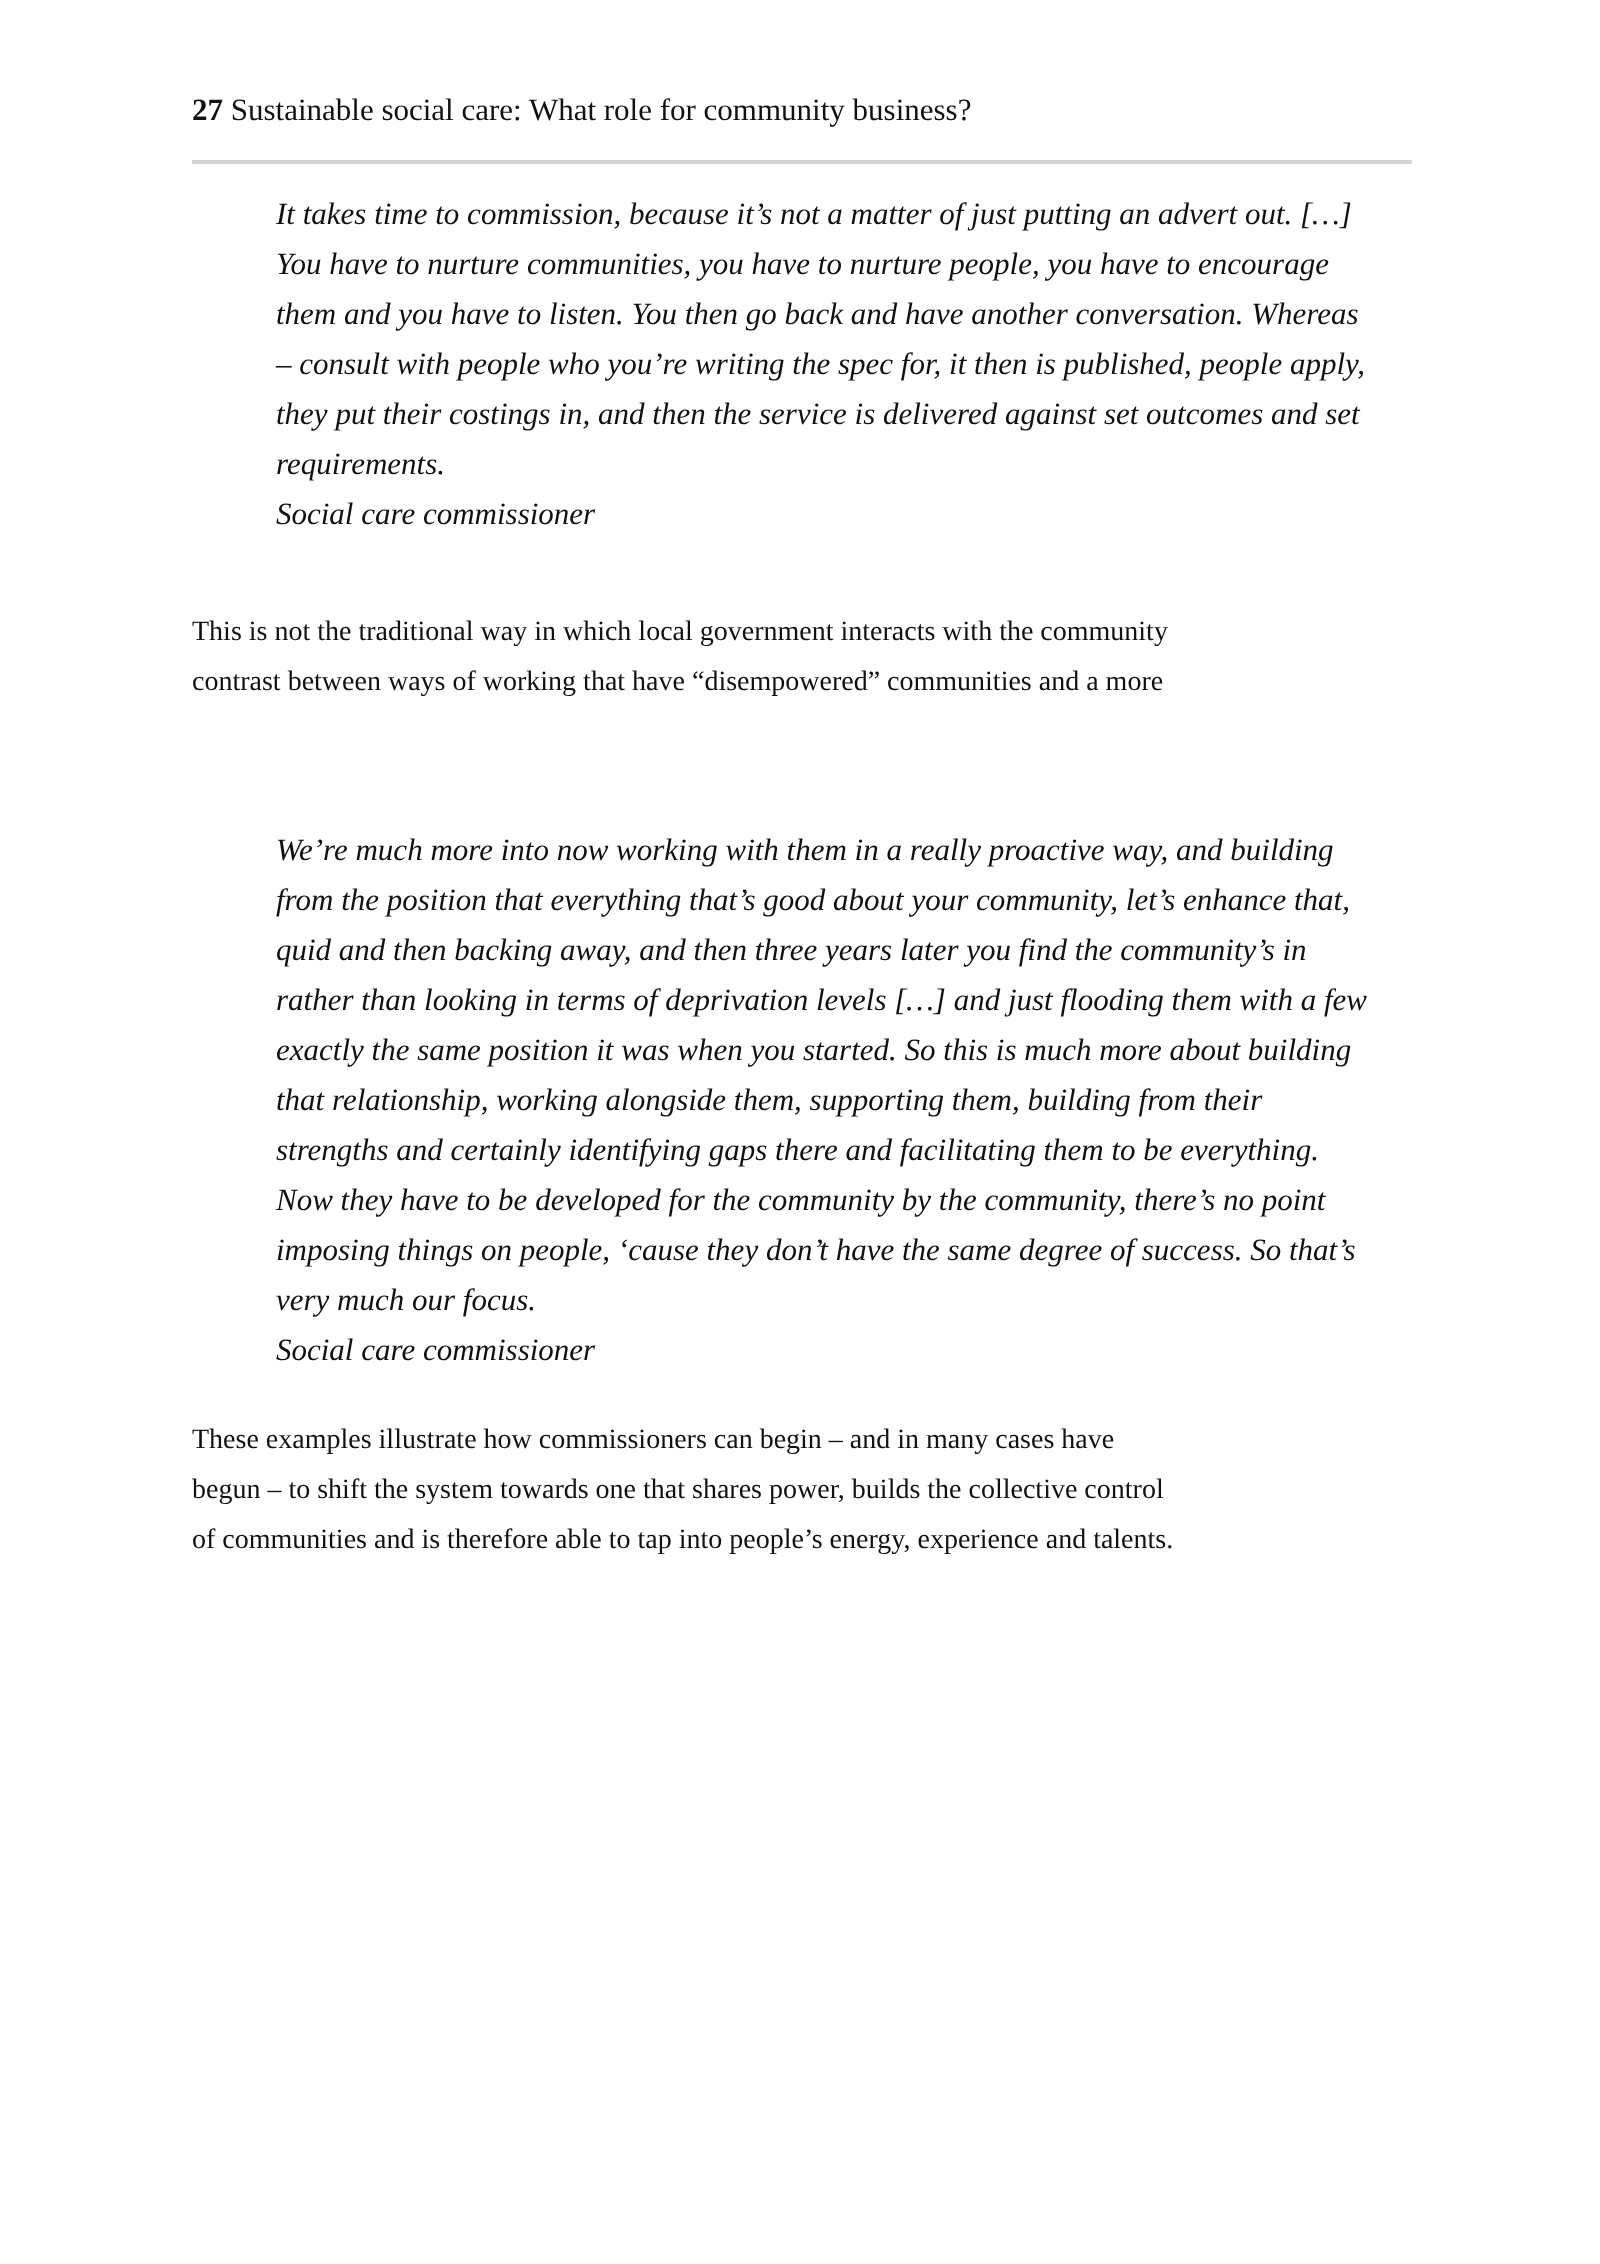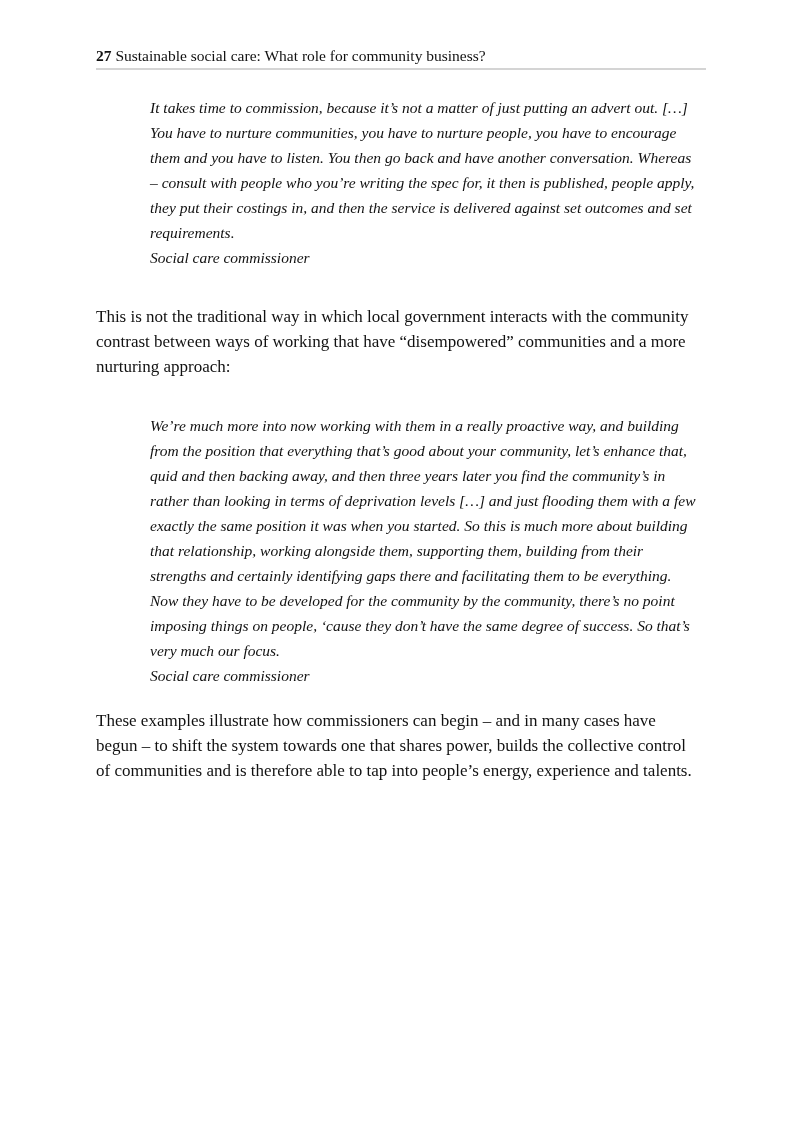--- a/index.html
+++ b/index.html
@@ -1,26 +1,26 @@
 <!DOCTYPE html>
 <html><head>
 <meta charset="utf-8">
 <style>
   html, body { margin: 0; padding: 0; background: #ffffff; }
   body { width: 800px; height: 1132px; position: relative; overflow: hidden;
          font-family: "Liberation Serif", "DejaVu Serif", serif; color: #111; }
   .header { position: absolute; left: 96px; top: 46px; width: 610px;
-            font-size: 15.5px; line-height: 20px; padding-bottom: 2px;
+            font-size: 15.5px; line-height: 20px; padding-bottom: 14px;
             border-bottom: 2px solid #d4d4d4; }
   .header .num { font-weight: bold; }
-  .quote { position: absolute; left: 150px; width: 565px;
+  .quote { position: absolute; left: 138px; width: 565px;
            font-style: italic; font-size: 15.5px; line-height: 25px; }
   .quote .line, .para .line { display: block; white-space: nowrap; }
   .para { position: absolute; left: 96px; width: 615px;
-          font-size: 17px; line-height: 25px; }
+          font-size: 14px; line-height: 25px; }
   #q1 { top: 95px; }
   #p1 { top: 304px; }
   #q2 { top: 413px; }
   #p2 { top: 708px; }
 </style>
 </head>
 <body>
 
 <div class="header">
   <span class="num">27</span>
@@ -33,21 +33,20 @@
   <span class="line">them and you have to listen. You then go back and have another conversation. Whereas</span>
   <span class="line">– consult with people who you’re writing the spec for, it then is published, people apply,</span>
   <span class="line">they put their costings in, and then the service is delivered against set outcomes and set</span>
   <span class="line">requirements.</span>
   <span class="line">Social care commissioner</span>
 </div>
 
 <div class="para" id="p1">
   <span class="line">This is not the traditional way in which local government interacts with the community</span>
   <span class="line">contrast between ways of working that have “disempowered” communities and a more</span>
-  <span class="line">nurturing approach:</span>
 </div>
 
 <div class="quote" id="q2">
   <span class="line">We’re much more into now working with them in a really proactive way, and building</span>
   <span class="line">from the position that everything that’s good about your community, let’s enhance that,</span>
   <span class="line">quid and then backing away, and then three years later you find the community’s in</span>
   <span class="line">rather than looking in terms of deprivation levels […] and just flooding them with a few</span>
   <span class="line">exactly the same position it was when you started. So this is much more about building</span>
   <span class="line">that relationship, working alongside them, supporting them, building from their</span>
   <span class="line">strengths and certainly identifying gaps there and facilitating them to be everything.</span>

